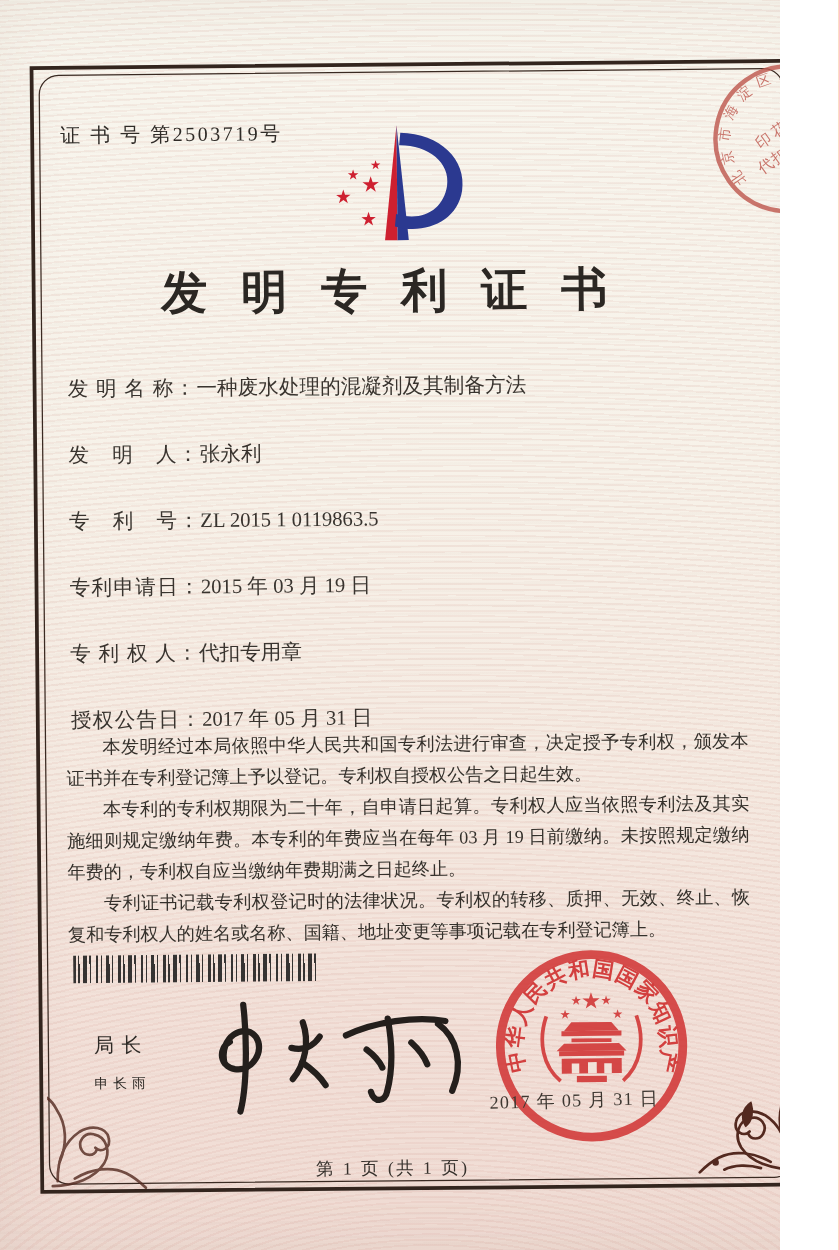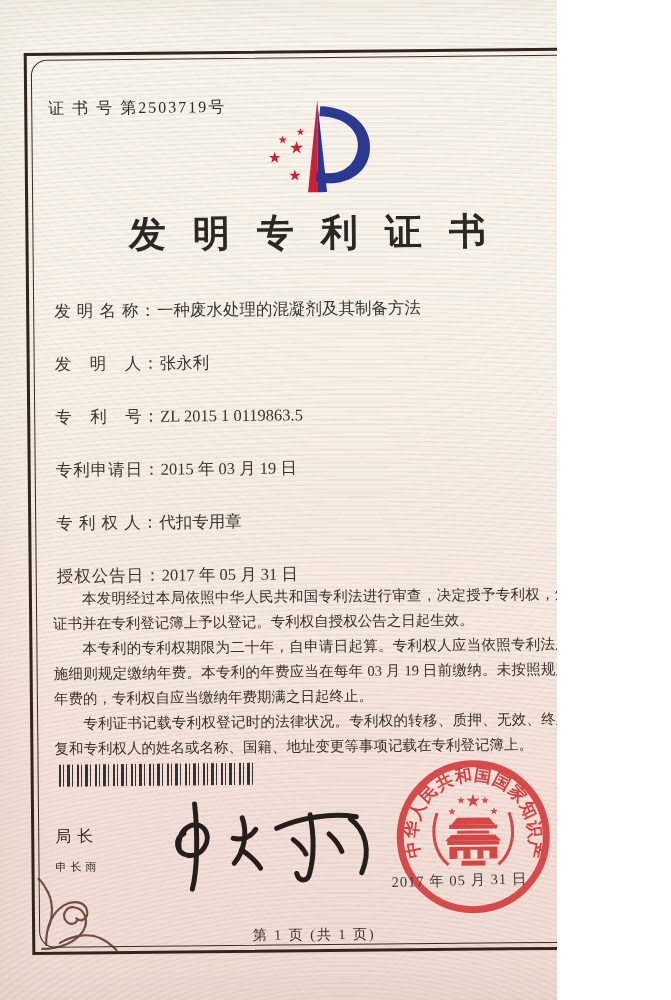--- a/index.html
+++ b/index.html
@@ -1,16 +1,16 @@
 <!DOCTYPE html>
 <html><head>
 <meta charset="utf-8">
 <style>
   html,body{margin:0;padding:0;}
-  .screen{position:relative;width:557px;height:1000px;overflow:hidden;
+  .screen{position:relative;width:624px;height:1000px;overflow:hidden;
           background:#f97316;font-family:"Liberation Serif",serif;}
   .paper{position:absolute;left:-10px;top:-8px;width:692px;height:1014px;
          transform:rotate(-0.55deg);transform-origin:50% 50%;
          background:linear-gradient(180deg,#f8f6ee 0%,#f7f2e9 38%,#f5eae1 62%,#f2e0d8 82%,#f0dcd4 100%);
          box-shadow:inset 0 0 70px rgba(120,90,70,.10);}
   .texture{position:absolute;inset:0;pointer-events:none;
          background:
            repeating-radial-gradient(ellipse 900px 430px at 50% 108%,rgba(205,130,120,.10) 0 3px,rgba(205,130,120,0) 3px 9px),
            repeating-linear-gradient(180deg,rgba(170,140,125,.035) 0 2px,rgba(0,0,0,0) 2px 6px);}
   .frame{position:absolute;left:38px;top:58px;width:604px;height:896px;
@@ -26,21 +26,21 @@
   .fields{position:absolute;left:66px;top:306px;width:540px;}
   .field{height:32px;margin-bottom:21px;font-size:16.5px;color:#39342f;white-space:nowrap;}
   .field .lab{letter-spacing:1px;}
   .body-text{position:absolute;left:62px;top:592px;width:546px;font-size:14.5px;
              line-height:25px;color:#34302b;text-align:justify;}
   .body-text p{margin:0;text-indent:2em;}
   .barcode{position:absolute;left:66px;top:770px;width:196px;height:22px;opacity:.88;
            background:repeating-linear-gradient(90deg,#1c1c1c 0 2px,transparent 2px 4px,
              #1c1c1c 4px 5px,transparent 5px 8px,#1c1c1c 8px 11px,transparent 11px 13px,
              #1c1c1c 13px 14px,transparent 14px 18px);}
-  .signer{position:absolute;left:62px;top:832px;color:#2e2a26;}
+  .signer{position:absolute;left:82px;top:832px;color:#2e2a26;}
   .signer .t{font-size:16px;letter-spacing:6px;}
   .signer .n{font-size:11px;letter-spacing:4px;margin-top:12px;}
   .signature{position:absolute;left:158px;top:796px;width:238px;height:104px;transform:rotate(-2deg);}
   .seal{position:absolute;left:398px;top:764px;width:164px;height:164px;opacity:.9;}
   .seal-date{position:absolute;left:398px;top:880px;width:170px;font-size:14.5px;
              color:#3d3731;letter-spacing:1px;transform:rotate(-1deg);}
   .footer{position:absolute;left:10px;top:934px;width:620px;text-align:center;
           font-size:14px;color:#36312c;letter-spacing:2px;}
   .flourish{position:absolute;width:98px;height:98px;}
   .flourish.br{left:546px;top:852px;}

